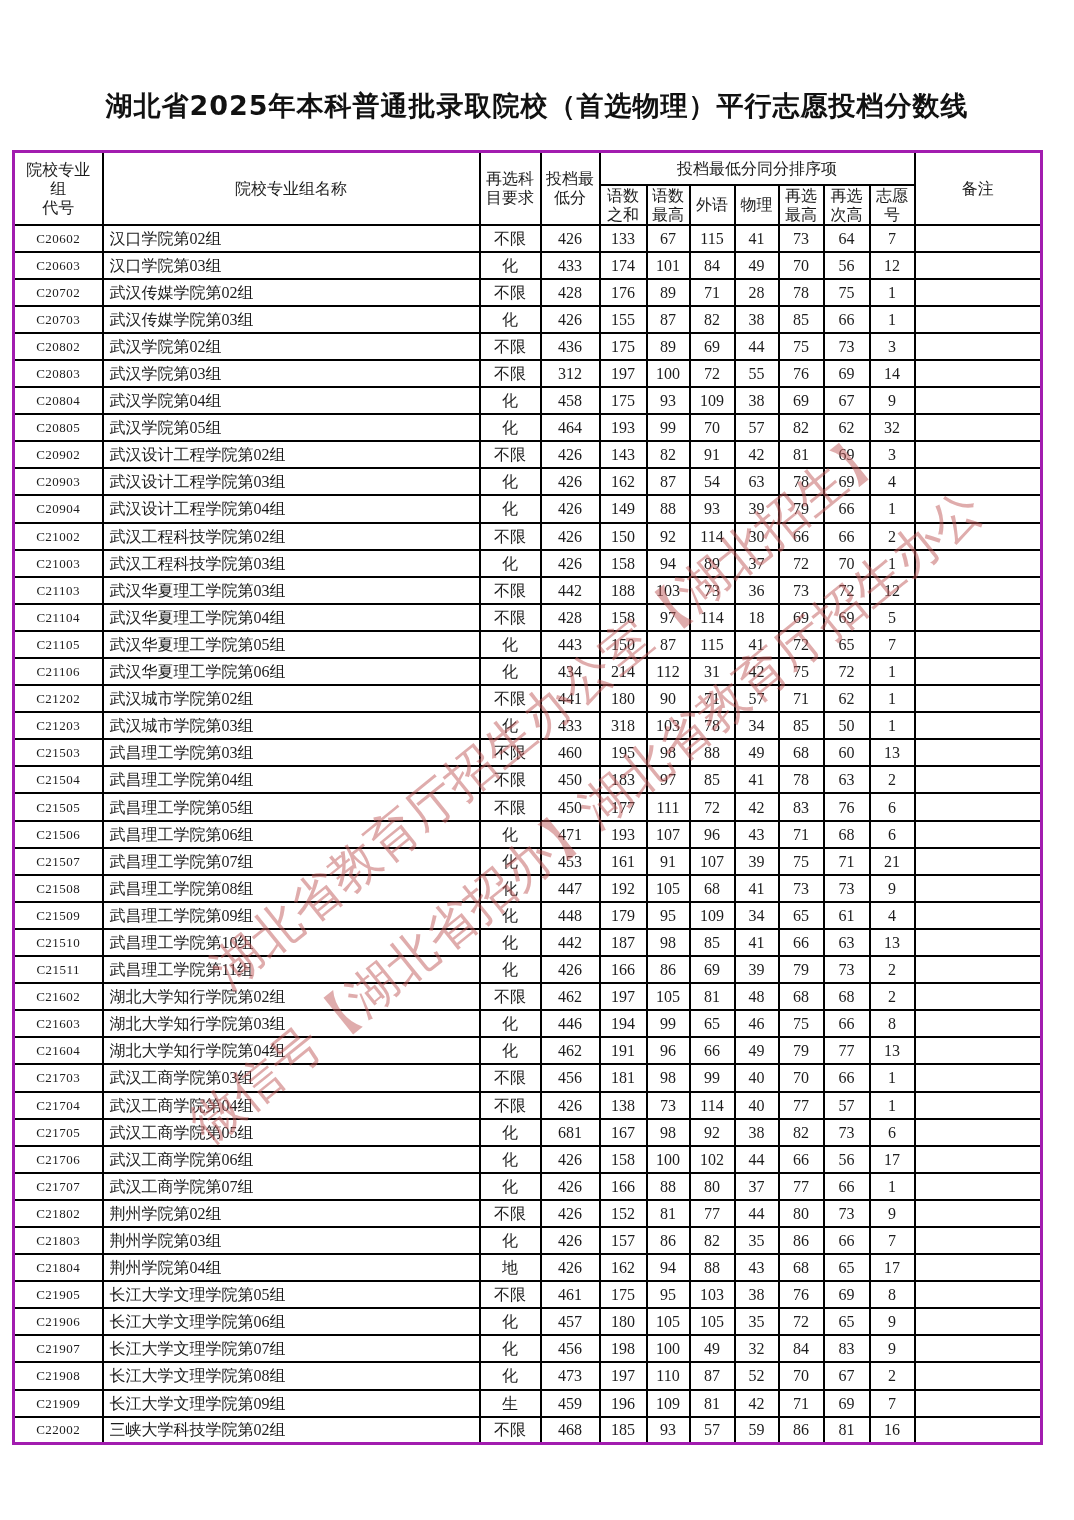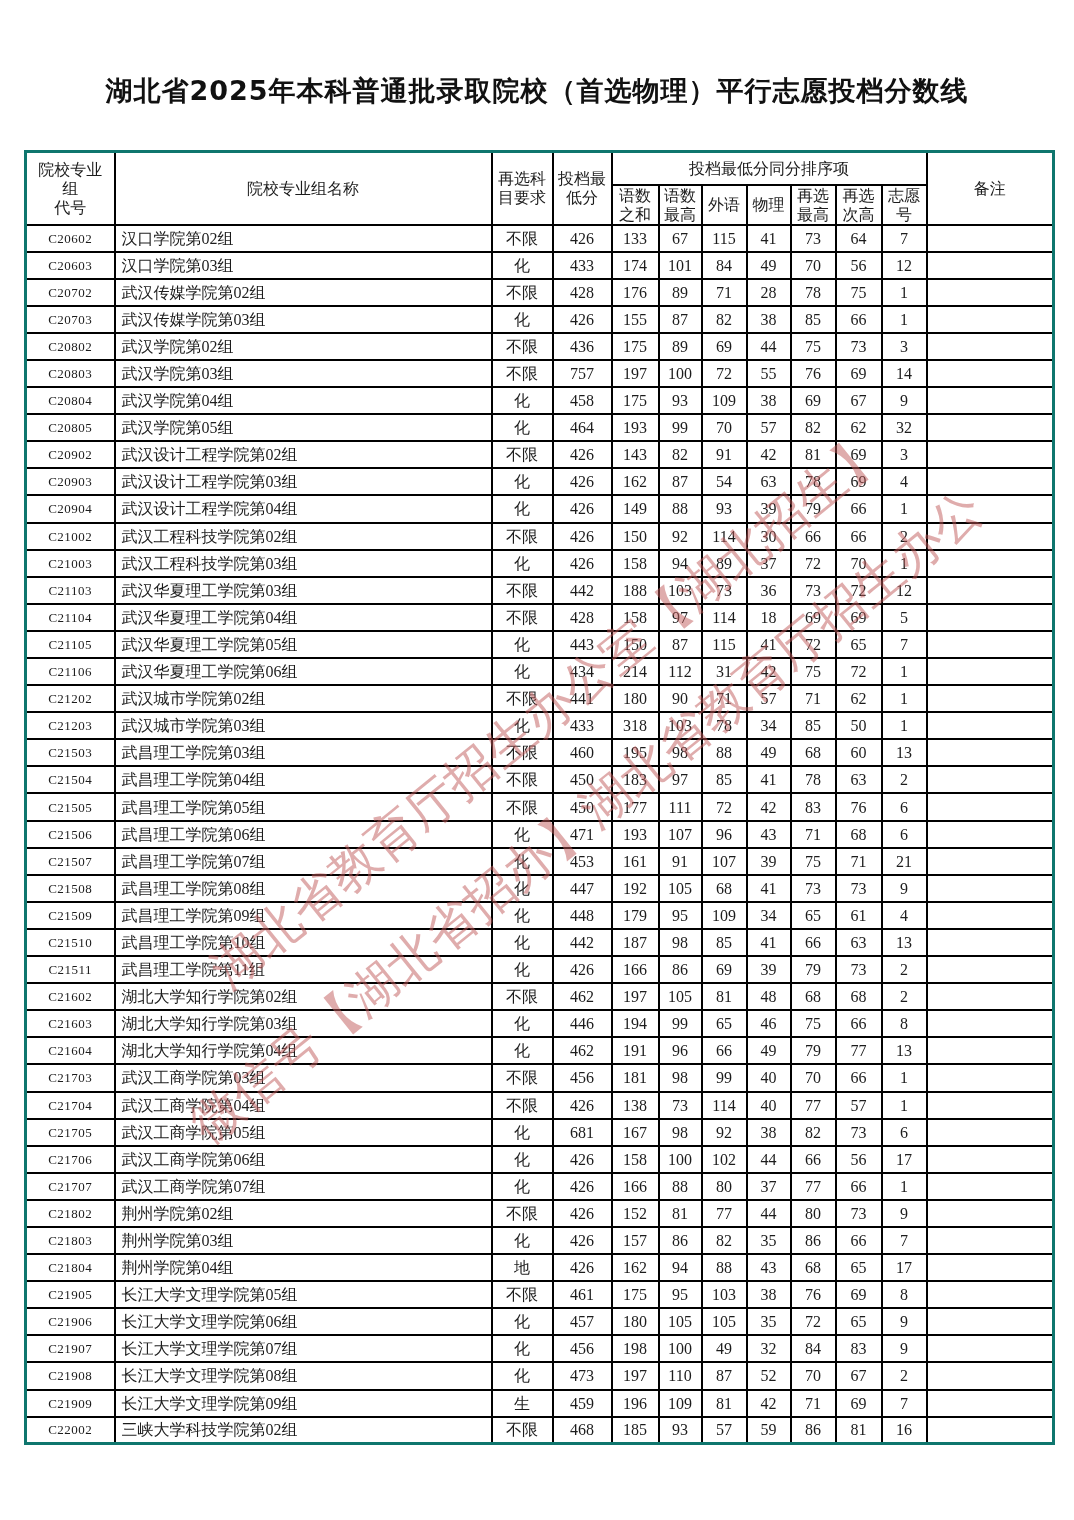--- a/index.html
+++ b/index.html
@@ -3,29 +3,29 @@
 <meta charset="utf-8">
 <style>
   html,body{margin:0;padding:0;background:#888;}
   #page{
     position:relative;width:1074px;height:1520px;background:#ffffff;
     overflow:hidden;margin:0 auto;
     font-family:"Liberation Serif","DejaVu Serif",serif;color:#1c1c1c;
   }
   
   #doc-title{
-    position:absolute;top:73px;left:0;width:100%;text-align:center;
+    position:absolute;top:88px;left:0;width:100%;text-align:center;
     font-family:"DejaVu Sans","Liberation Sans",sans-serif;
     font-size:27px;font-weight:bold;letter-spacing:1px;color:#111;
   }
   
   #score-table{
-    position:absolute;left:24px;top:150px;width:1028px;
+    position:absolute;left:12px;top:150px;width:1028px;
     border-collapse:collapse;table-layout:fixed;
-    border:3px solid #0f766e;
+    border:3px solid #a21caf;
   }
   #score-table th,#score-table td{
     border:2px solid #000;padding:0;overflow:hidden;
     text-align:center;vertical-align:middle;
     font-size:16px;line-height:19px;color:#1c1c1c;
   }
   #score-table thead th{white-space:pre-line;font-weight:normal;}
   #score-table thead tr.h1{height:33px;}
   #score-table thead tr.h2{height:39px;}
   #score-table tbody tr{height:27.1px;}
@@ -164,21 +164,21 @@
           <td class="c7">44</td>
           <td class="c8">75</td>
           <td class="c9">73</td>
           <td class="c10">3</td>
           <td class="c11"></td>
         </tr>
         <tr>
           <td class="c0">C20803</td>
           <td class="c1">武汉学院第03组</td>
           <td class="c2">不限</td>
-          <td class="c3">757</td>
+          <td class="c3">312</td>
           <td class="c4">197</td>
           <td class="c5">100</td>
           <td class="c6">72</td>
           <td class="c7">55</td>
           <td class="c8">76</td>
           <td class="c9">69</td>
           <td class="c10">14</td>
           <td class="c11"></td>
         </tr>
         <tr>

